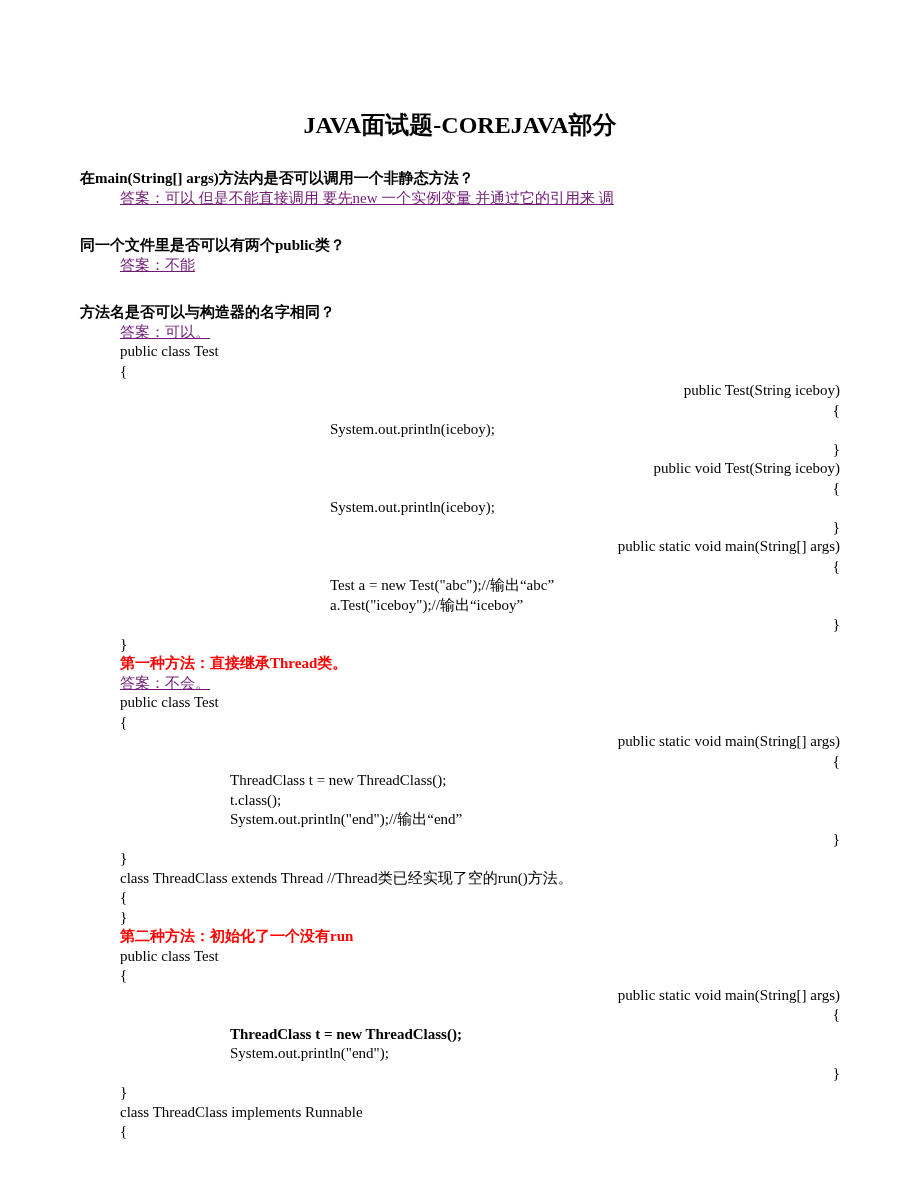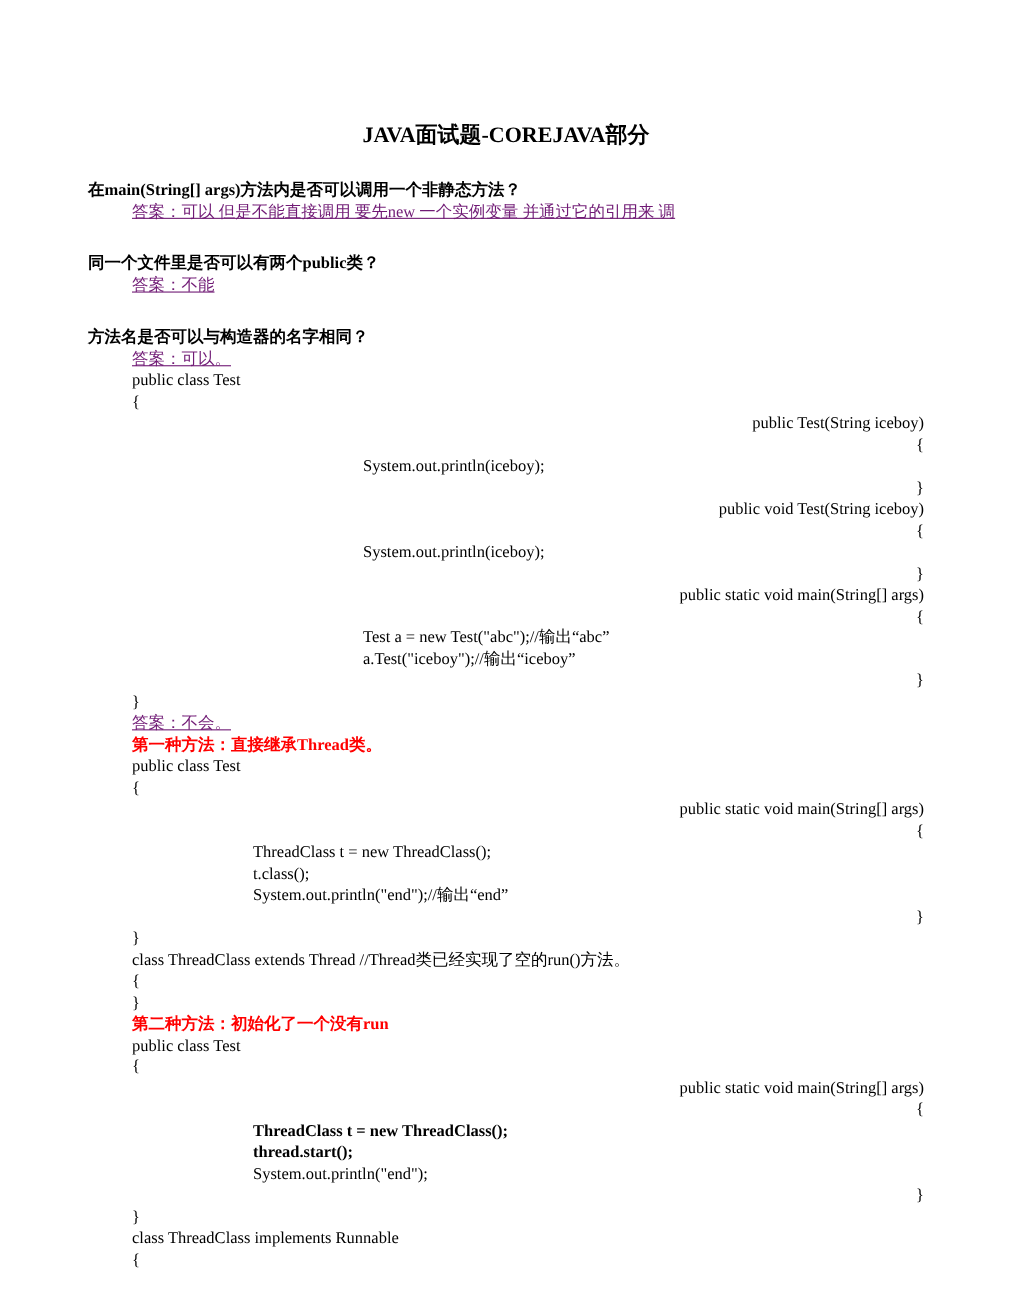--- a/index.html
+++ b/index.html
@@ -9,21 +9,21 @@
     margin: 0;
     padding: 0;
     background: #fff;
     color: #000;
     width: 920px;
   }
   .page {
     padding: 110px 80px 40px 80px;
   }
   .title {
-    font-size: 20px;
+    font-size: 24px;
     font-weight: bold;
     text-align: center;
     margin-bottom: 4px;
   }
   .question {
     font-weight: bold;
     margin-top: 28px;
   }
   .answer-red {
     color: #701a75;
@@ -65,22 +65,22 @@
   <div class="indent-2">{</div>
   <div class="indent-6">System.out.println(iceboy);</div>
   <div class="indent-2">}</div>
   <div class="indent-2">public static void main(String[] args)</div>
   <div class="indent-2">{</div>
   <div class="indent-6">Test a = new Test("abc");//输出“abc”</div>
   <div class="indent-6">a.Test("iceboy");//输出“iceboy”</div>
   <div class="indent-2">}</div>
   <div class="indent-1">}</div>
 
+  <div class="indent-1 answer-red-bold">第一种方法：直接继承Thread类。</div>
   <div class="indent-1 answer-red">答案：不会。</div>
-  <div class="indent-1 answer-red-bold">第一种方法：直接继承Thread类。</div>
 
   <div class="indent-1">public class Test</div>
   <div class="indent-1">{</div>
   <div class="indent-2">public static void main(String[] args)</div>
   <div class="indent-2">{</div>
   <div class="indent-4">ThreadClass t = new ThreadClass();</div>
   <div class="indent-4">t.class();</div>
   <div class="indent-4">System.out.println("end");//输出“end”</div>
   <div class="indent-2">}</div>
   <div class="indent-1">}</div>
@@ -88,20 +88,19 @@
   <div class="indent-1">{</div>
   <div class="indent-1">}</div>
 
   <div class="indent-1 answer-red-bold">第二种方法：初始化了一个没有run</div>
 
   <div class="indent-1">public class Test</div>
   <div class="indent-1">{</div>
   <div class="indent-2">public static void main(String[] args)</div>
   <div class="indent-2">{</div>
   <div class="indent-4 bold">ThreadClass t = new ThreadClass();</div>
-  <div class="indent-4 bold">thread.start();</div>
   <div class="indent-4">System.out.println("end");</div>
   <div class="indent-2">}</div>
   <div class="indent-1">}</div>
   <div class="indent-1">class ThreadClass implements Runnable</div>
   <div class="indent-1">{</div>
 
 </div>
 
 </body></html>

